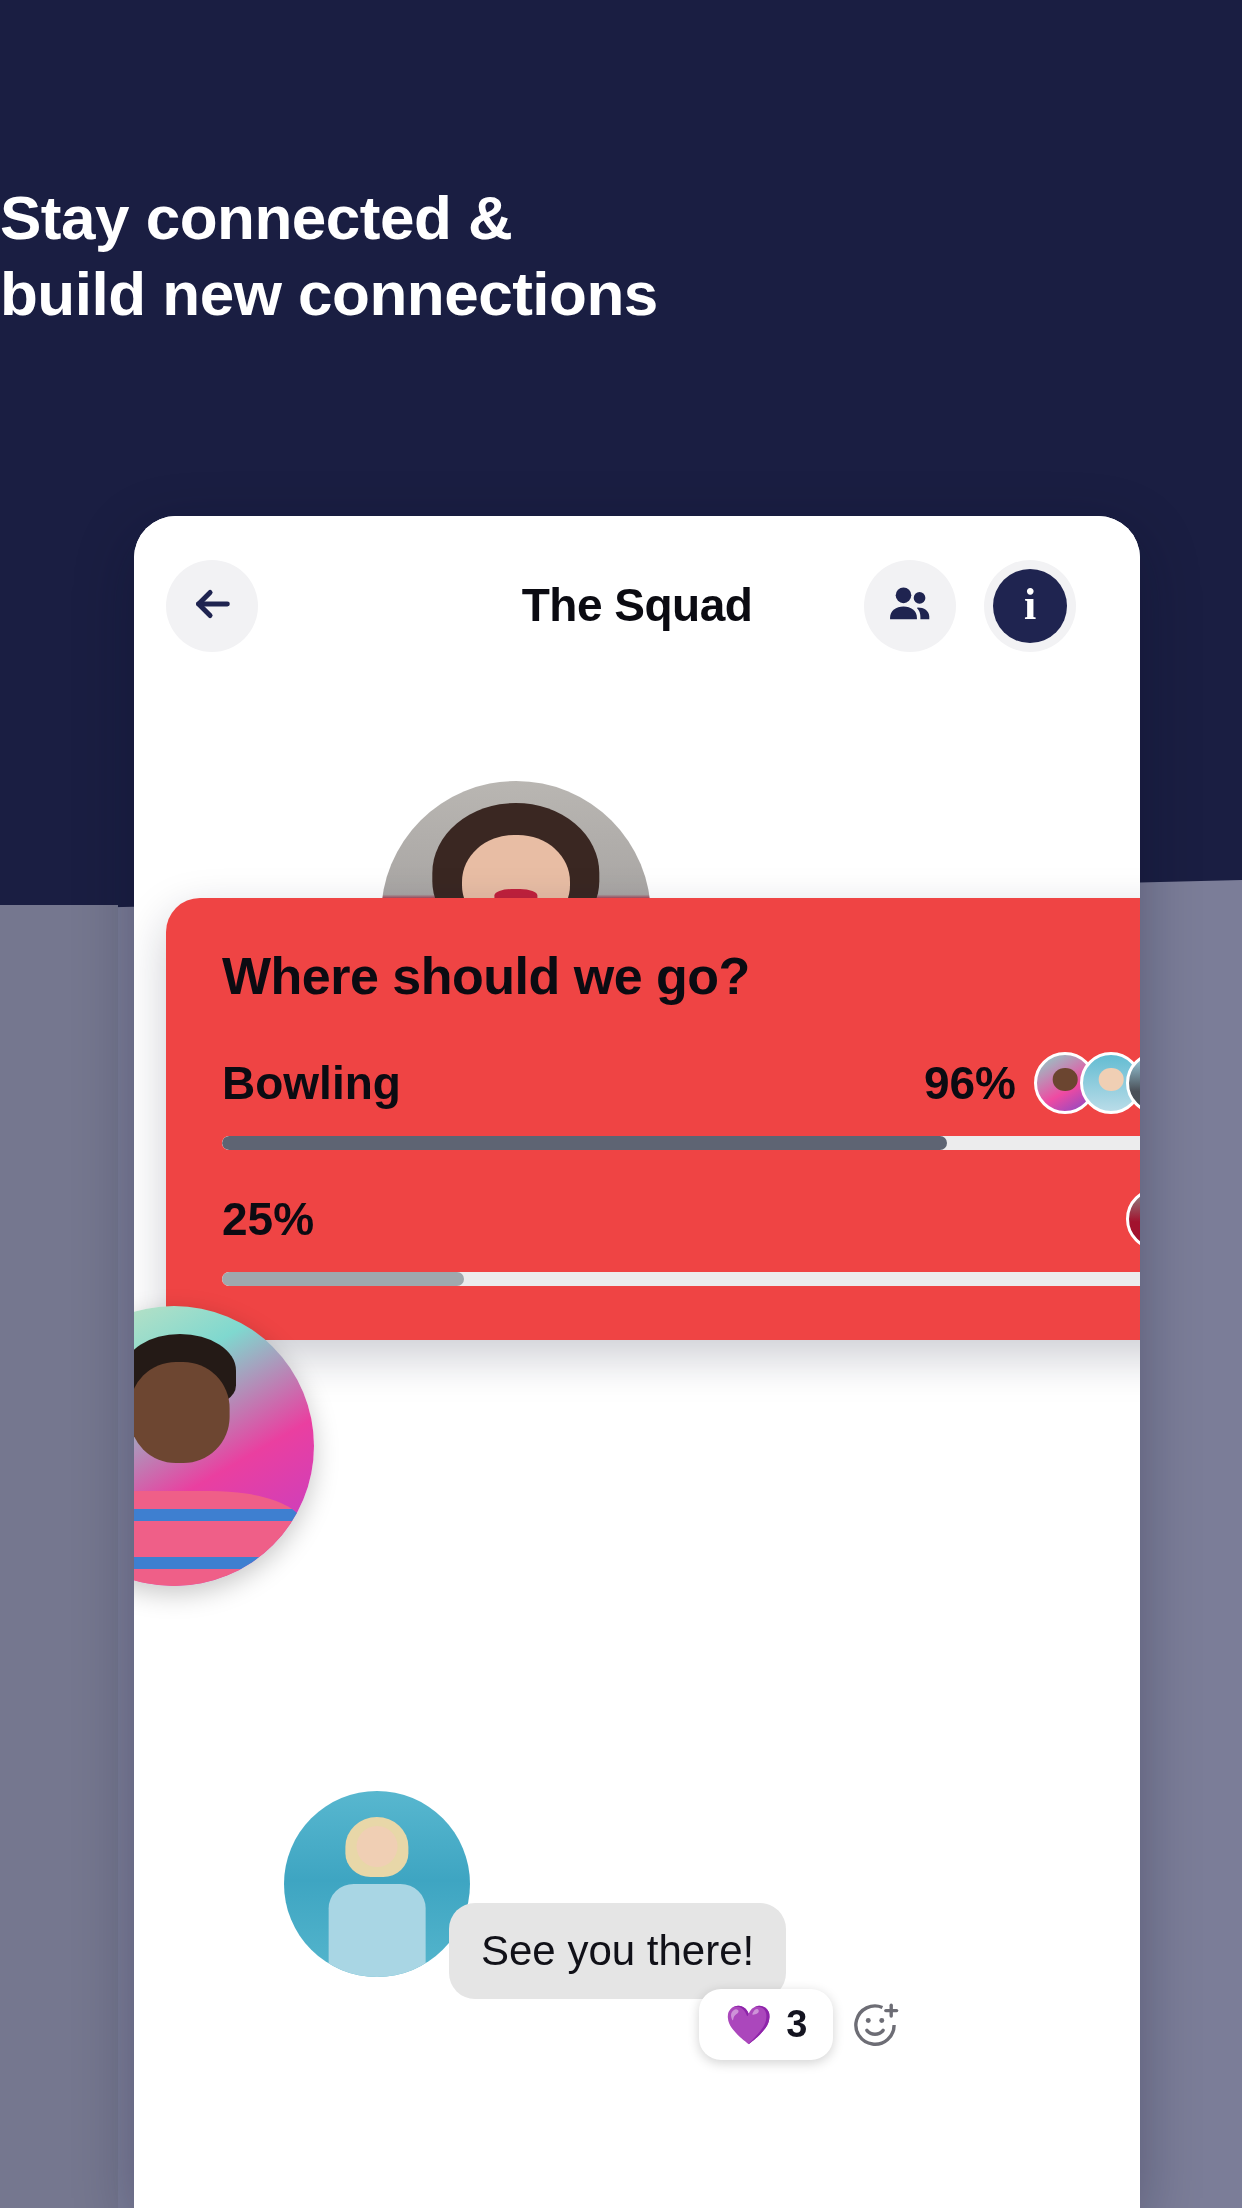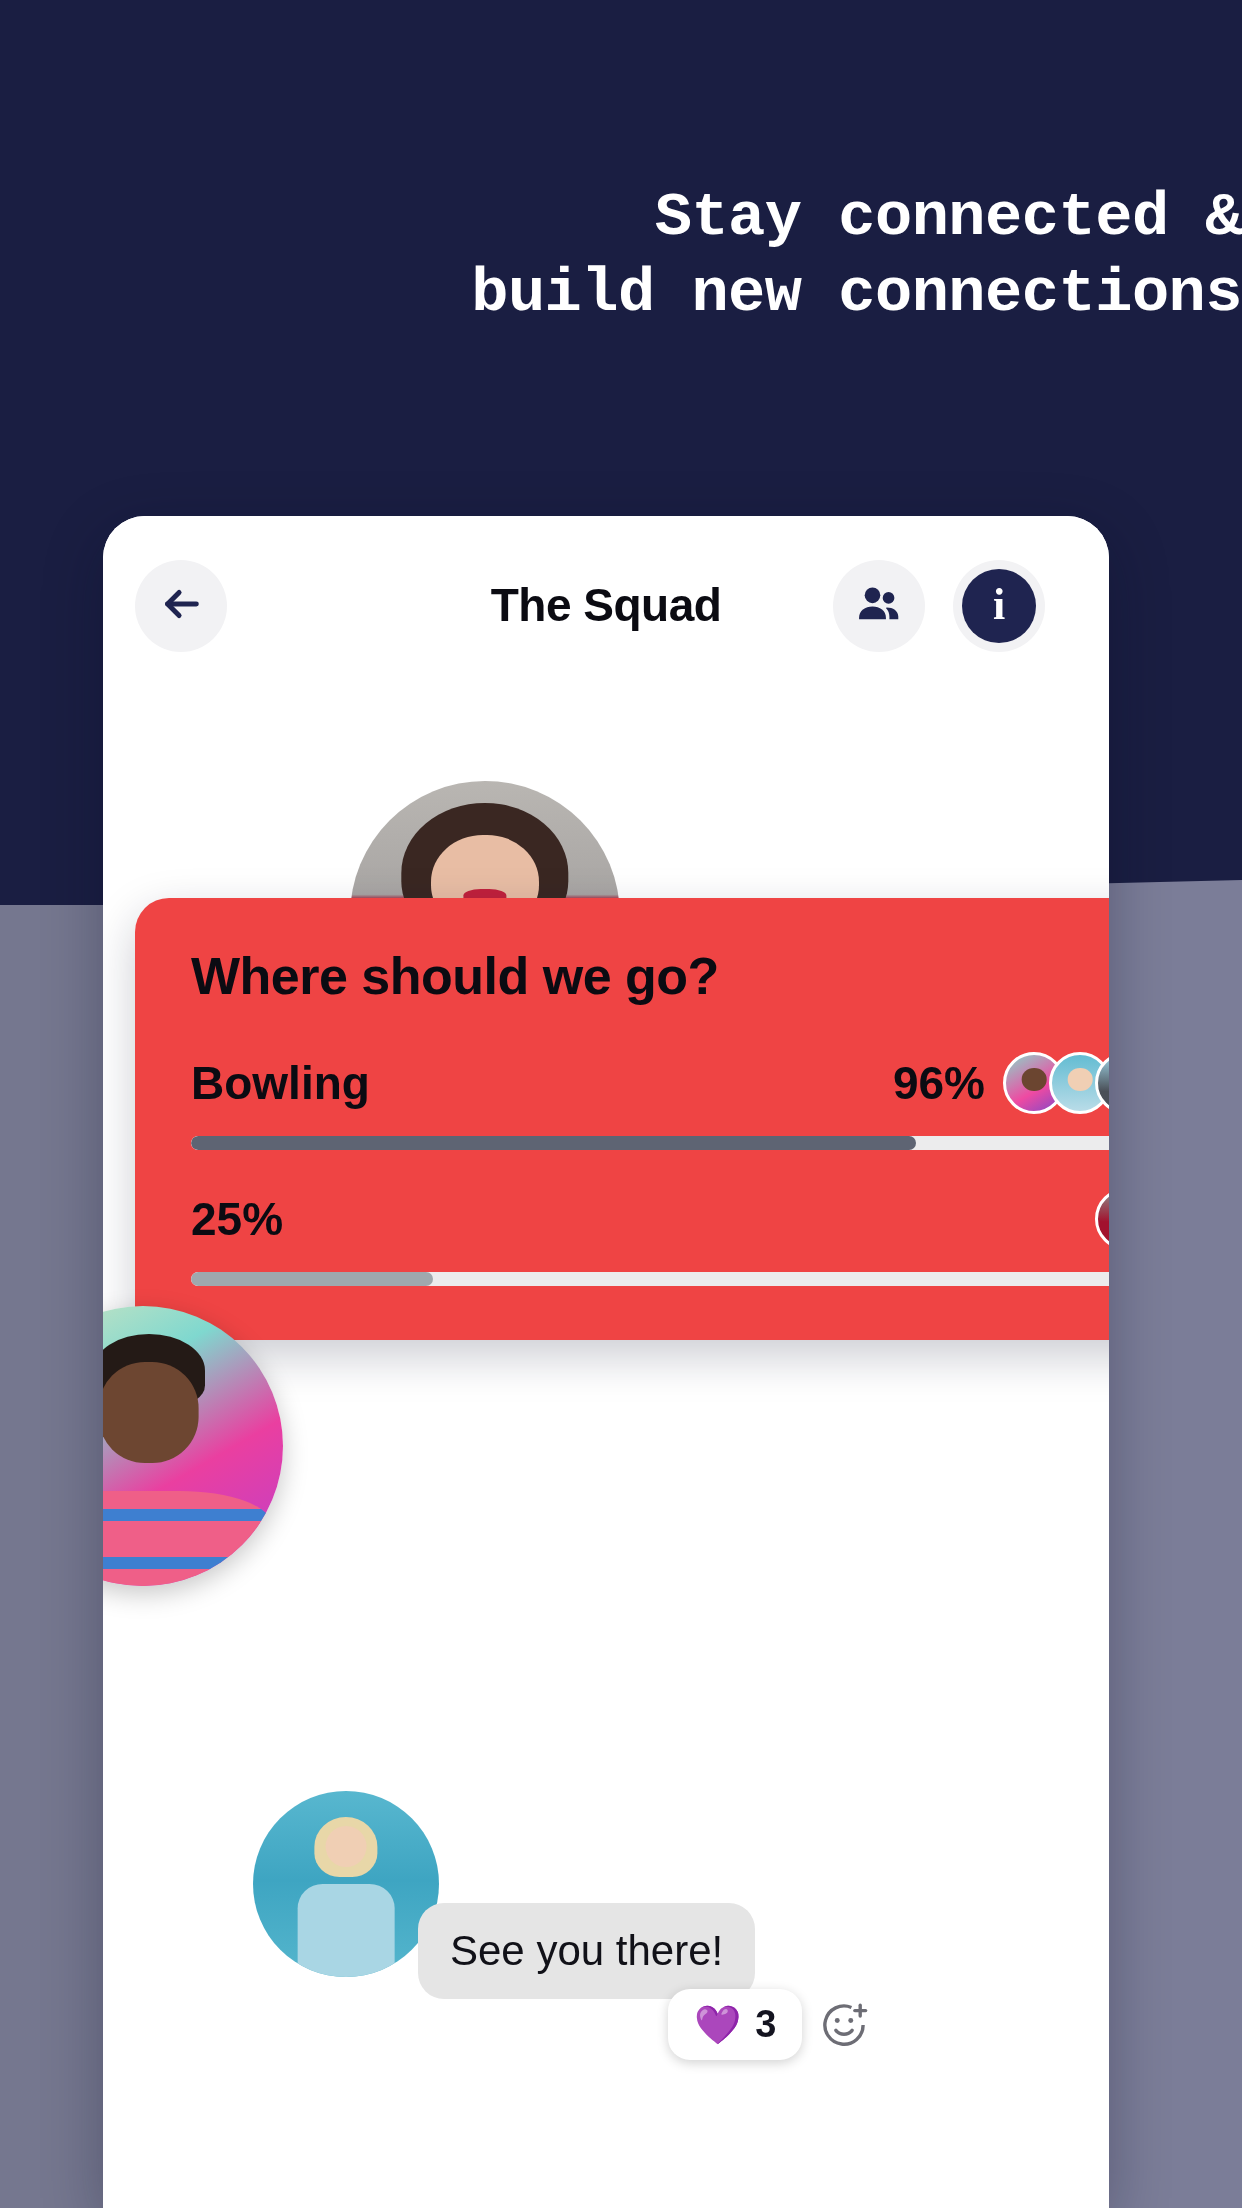--- a/index.html
+++ b/index.html
@@ -30,34 +30,33 @@
   .bg-bottom-left-shade {
     position: absolute; left: 0; top: 905px;
     width: 118px; height: 1303px;
     background: #75778f;
   }
 
   
   .headline {
     position: absolute; left: 0; top: 180px;
     width: 1242px;
-    text-align: right;
+    text-align: left;
     color: #ffffff;
     font-size: 62px;
     font-weight: bold;
     line-height: 1.22;
     letter-spacing: -0.5px;
-    font-family: Liberation Mono, monospace;
   }
   .headline .l2 { display: block; }
 
   
   .phone {
     position: absolute;
-    left: 103px; top: 516px;
+    left: 134px; top: 516px;
     width: 1006px; height: 1692px;
     background: #ffffff;
     border-radius: 42px 42px 0 0;
     box-shadow: 0 18px 60px rgba(10,12,35,0.30);
     overflow: hidden;
   }
   .phone-inner {
     position: absolute; left: 0; top: 0;
     width: 1006px; height: 1692px;
     background: #ffffff;

